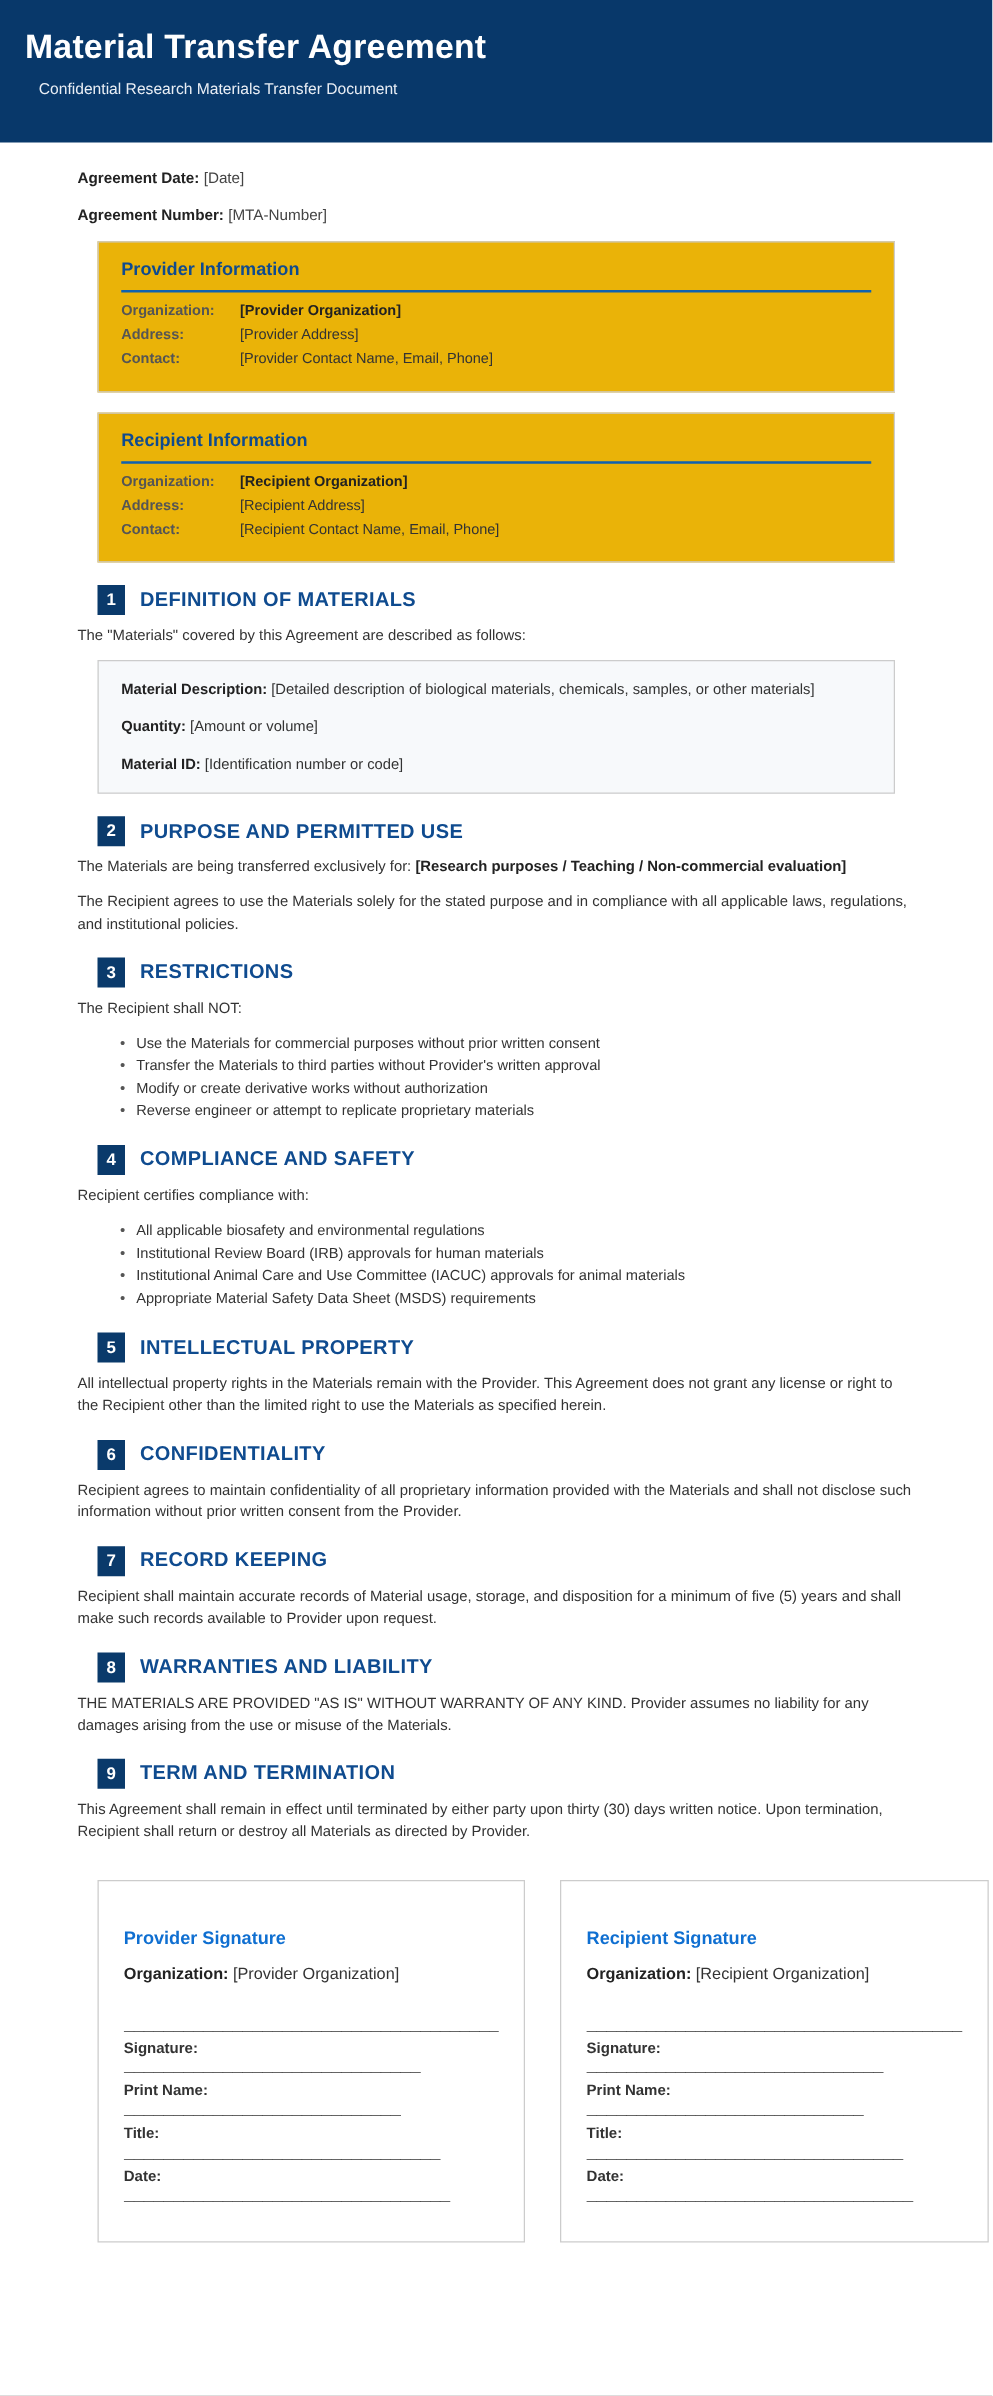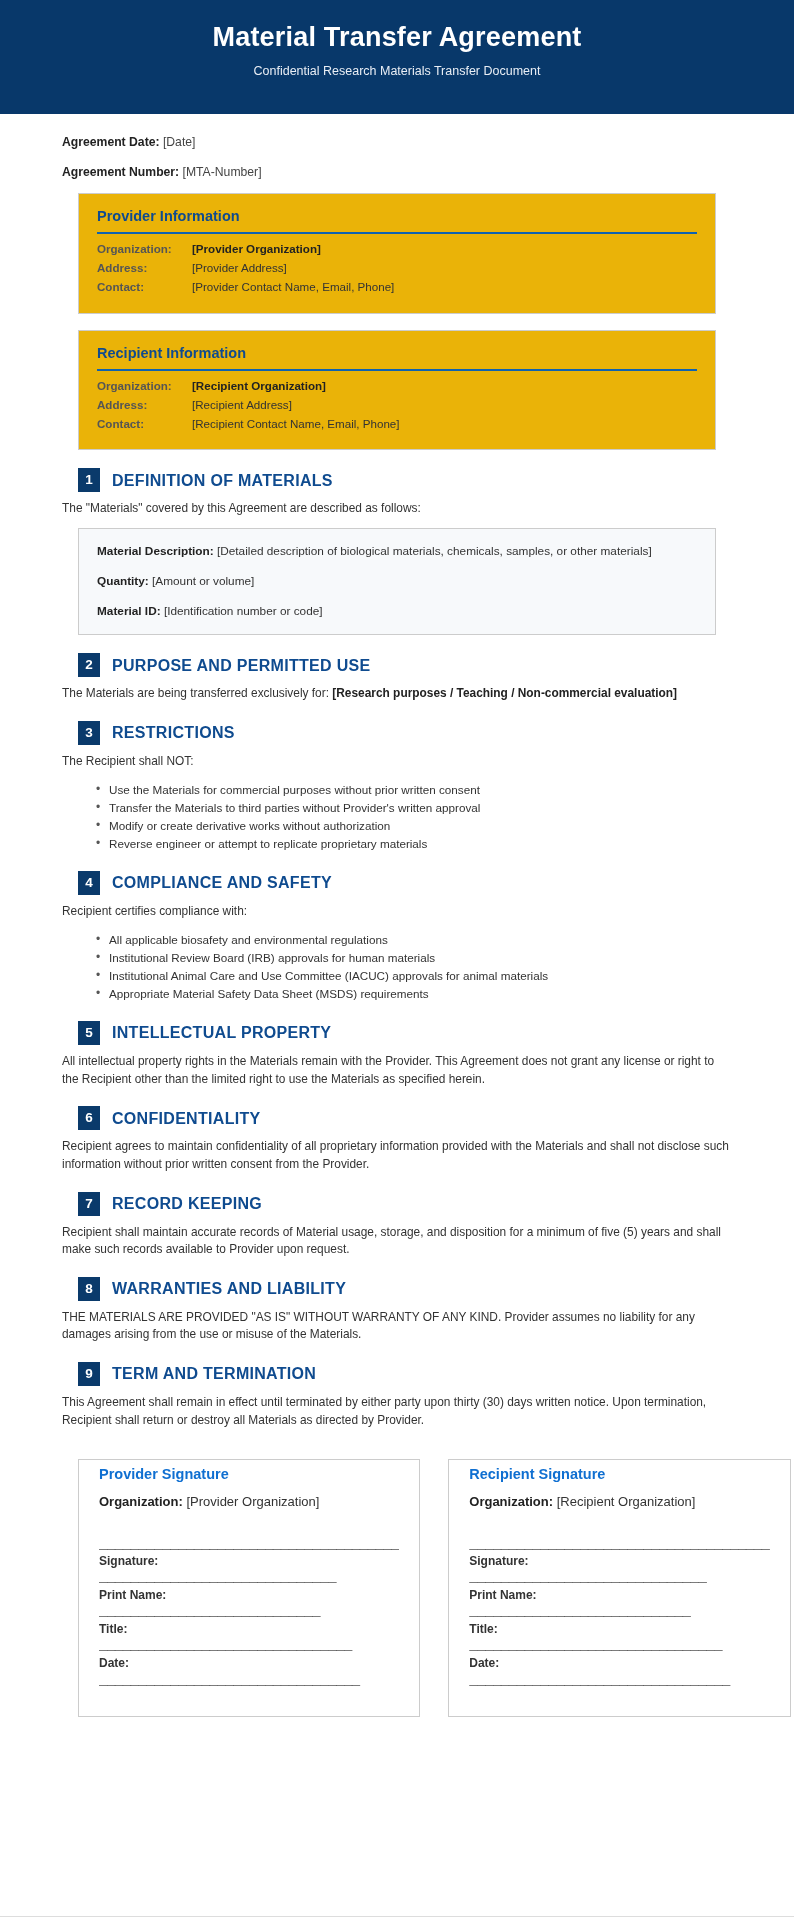--- a/index.html
+++ b/index.html
@@ -21,21 +21,21 @@
     background: #ffffff;
     border-bottom: 1px solid #dddddd;
     position: relative;
   }
 
   
   .doc-header {
     background: #0a3a6b;
     background: #08386a;
     padding: 22px 20px 24px;
-    text-align: center;
+    text-align: left;
   }
   .doc-header .title {
     color: #ffffff;
     font-size: 27px;
     font-weight: bold;
     letter-spacing: 0.2px;
     margin: 0 0 10px 0;
     line-height: 1.15;
   }
   .doc-header .subtitle {
@@ -165,21 +165,21 @@
   
   .sig-area {
     display: flex;
     gap: 28px;
     margin: 30px 16px 0 16px;
   }
   .sig-box {
     flex: 1 1 0;
     border: 1px solid #cccccc;
     background: #ffffff;
-    padding: 6px 20px 26px 20px;
+    padding: 38px 20px 26px 20px;
     min-height: 250px;
   }
   .sig-box .sig-title {
     color: #0f6fd1;
     font-size: 14.5px;
     font-weight: bold;
     margin: 0 0 9px 0;
     line-height: 1.2;
   }
   .sig-box .sig-org {
@@ -290,20 +290,21 @@
     <div class="section">
       <div class="sec-head">
         <span class="sec-num">2</span>
         <span class="sec-title">PURPOSE AND PERMITTED USE</span>
       </div>
       <div class="sec-body">
         <p>
           <span>The Materials are being transferred exclusively for:</span>
           <b>[Research purposes / Teaching / Non-commercial evaluation]</b>
         </p>
+        <p>The Recipient agrees to use the Materials solely for the stated purpose and in compliance with all applicable laws, regulations, and institutional policies.</p>
       </div>
     </div>
 
     <div class="section">
       <div class="sec-head">
         <span class="sec-num">3</span>
         <span class="sec-title">RESTRICTIONS</span>
       </div>
       <div class="sec-body">
         <p>The Recipient shall NOT:</p>

